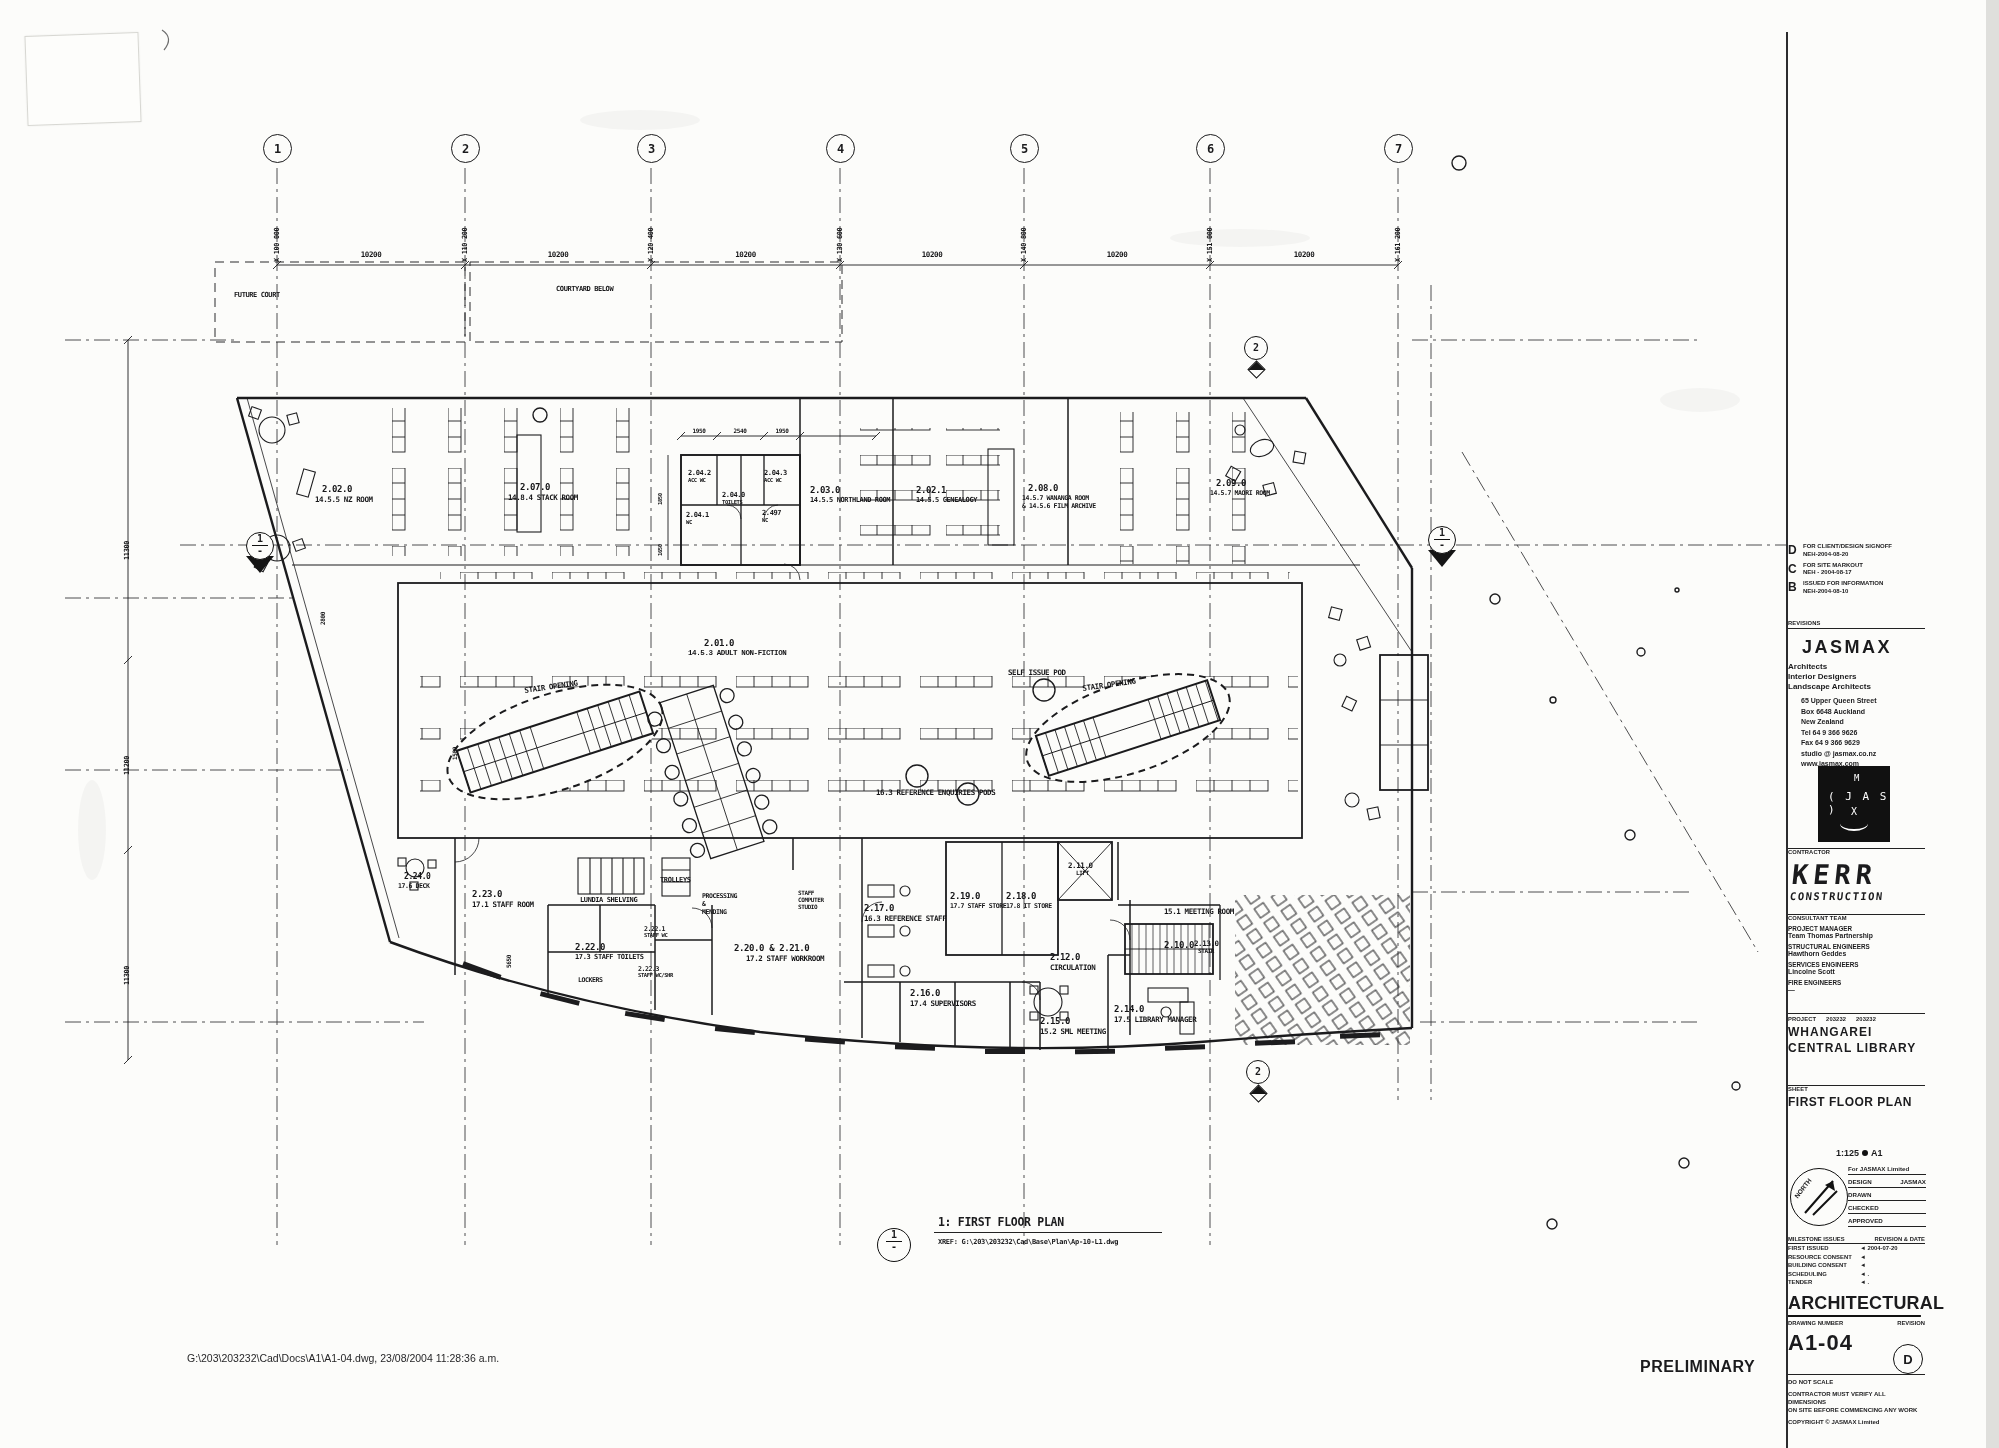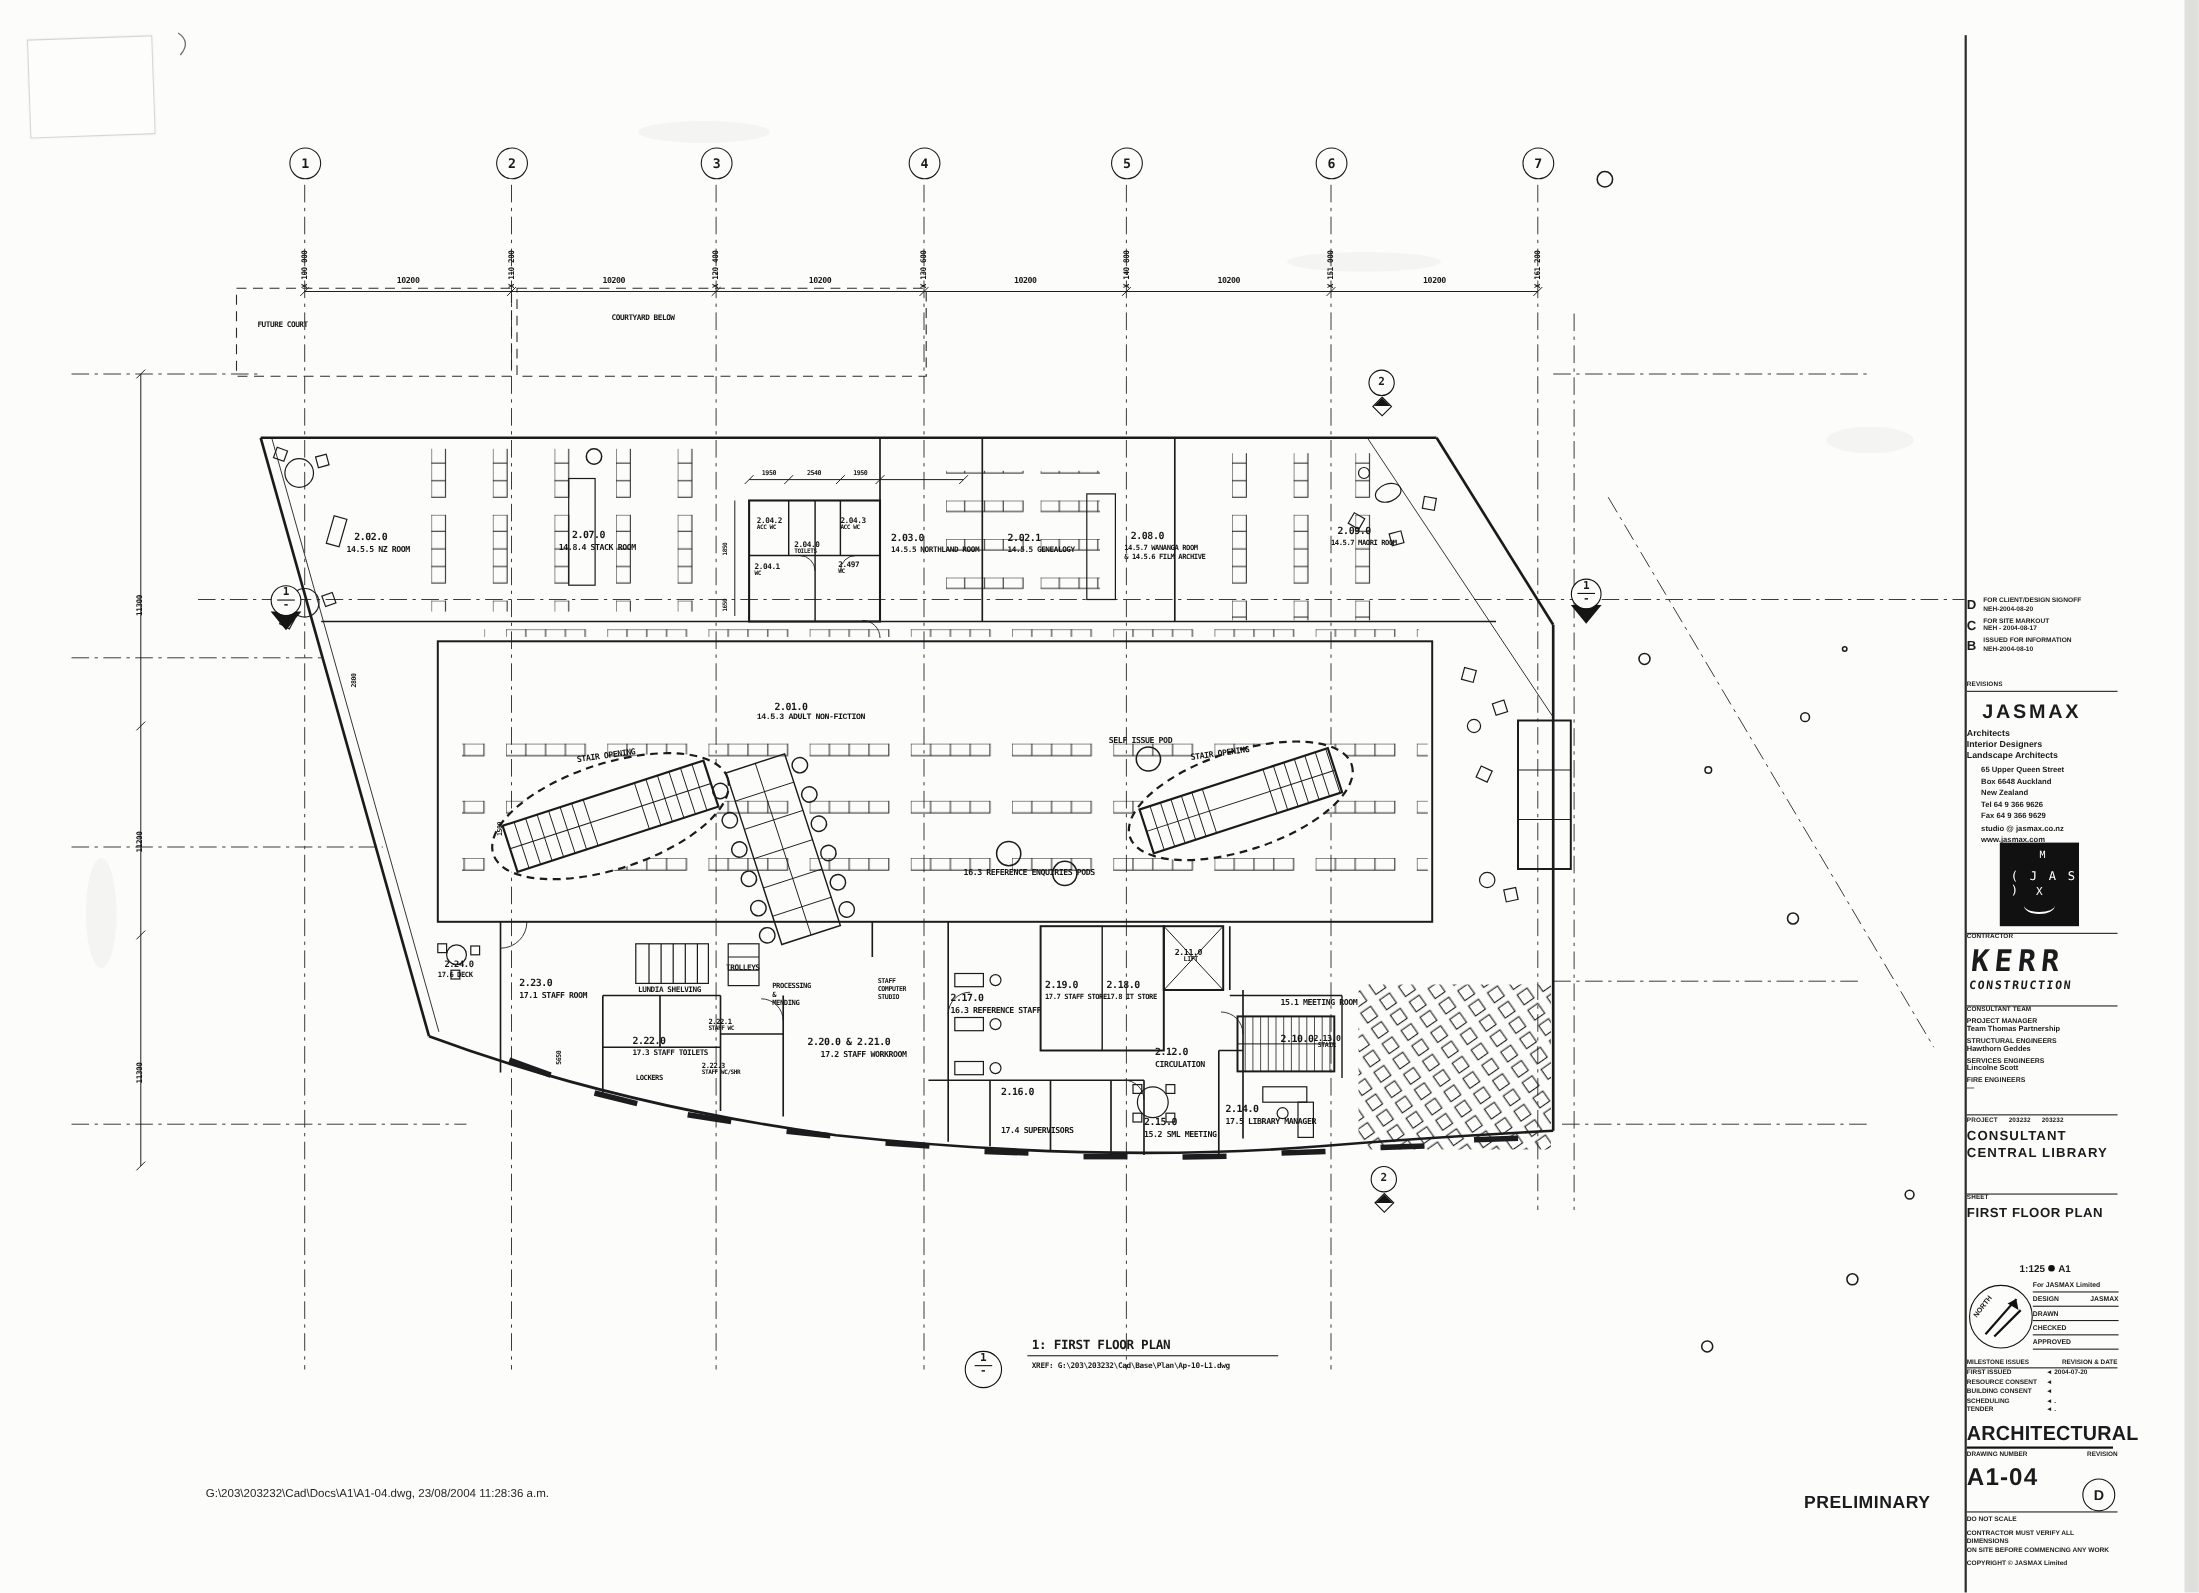--- a/index.html
+++ b/index.html
@@ -402,21 +402,21 @@
       <div class="lbl" style="left: 1006px; top: 903px; font-size: 6.5px;">17.8 IT STORE</div>
       <div class="lbl" style="left: 1068px; top: 862px; font-size: 7.5px;">2.11.0</div>
       <div class="lbl" style="left: 1076px; top: 870px; font-size: 6px;">LIFT</div>
       <div class="lbl" style="left: 1164px; top: 941px; font-size: 9px;">2.10.0</div>
       <div class="lbl" style="left: 1164px; top: 908px; font-size: 7.5px;">15.1 MEETING ROOM</div>
       <div class="lbl" style="left: 1050px; top: 953px; font-size: 9px;">2.12.0</div>
       <div class="lbl" style="left: 1050px; top: 964px; font-size: 7.5px;">CIRCULATION</div>
       <div class="lbl" style="left: 1194px; top: 940px; font-size: 7.5px;">2.13.0</div>
       <div class="lbl" style="left: 1198px; top: 948px; font-size: 6px;">STAIR</div>
       <div class="lbl" style="left: 910px; top: 989px; font-size: 9px;">2.16.0</div>
-      <div class="lbl" style="left: 910px; top: 1000px; font-size: 7.5px; margin-top: 24px;">17.4 SUPERVISORS</div>
+      <div class="lbl" style="left: 910px; top: 1000px; font-size: 7.5px;">17.4 SUPERVISORS</div>
       <div class="lbl" style="left: 1040px; top: 1017px; font-size: 9px;">2.15.0</div>
       <div class="lbl" style="left: 1040px; top: 1028px; font-size: 7.5px;">15.2 SML MEETING</div>
       <div class="lbl" style="left: 1114px; top: 1005px; font-size: 9px;">2.14.0</div>
       <div class="lbl" style="left: 1114px; top: 1016px; font-size: 7.5px;">17.5 LIBRARY MANAGER</div>
       <div class="lbl" style="left: 699px; top: 428px; font-size: 6px; transform: translateX(-50%);">1950</div>
       <div class="lbl" style="left: 740px; top: 428px; font-size: 6px; transform: translateX(-50%);">2540</div>
       <div class="lbl" style="left: 782px; top: 428px; font-size: 6px; transform: translateX(-50%);">1950</div>
       <div class="lbl" style="left: 124px; top: 560px; font-size: 7px; transform: rotate(-90deg);">11300</div>
       <div class="lbl" style="left: 124px; top: 775px; font-size: 7px; transform: rotate(-90deg);">11200</div>
       <div class="lbl" style="left: 124px; top: 985px; font-size: 7px; transform: rotate(-90deg);">11300</div>
@@ -564,21 +564,21 @@
   </div>
 
   <div class="tbs" style="top:1013px;">
     <div class="rule"></div>
     <div class="proj-head">
       <span class="tiny">PROJECT</span>
       <span class="tiny">203232</span>
       <span class="tiny">203232</span>
     </div>
     <div class="proj-name">
-      <div>CONSULTANT</div>
+      <div>WHANGAREI</div>
       <div>CENTRAL LIBRARY</div>
     </div>
   </div>
 
   <div class="tbs" style="top:1085px;">
     <div class="rule"></div>
     <div class="tiny">SHEET</div>
     <div class="sheet-name">FIRST FLOOR PLAN</div>
   </div>
 

